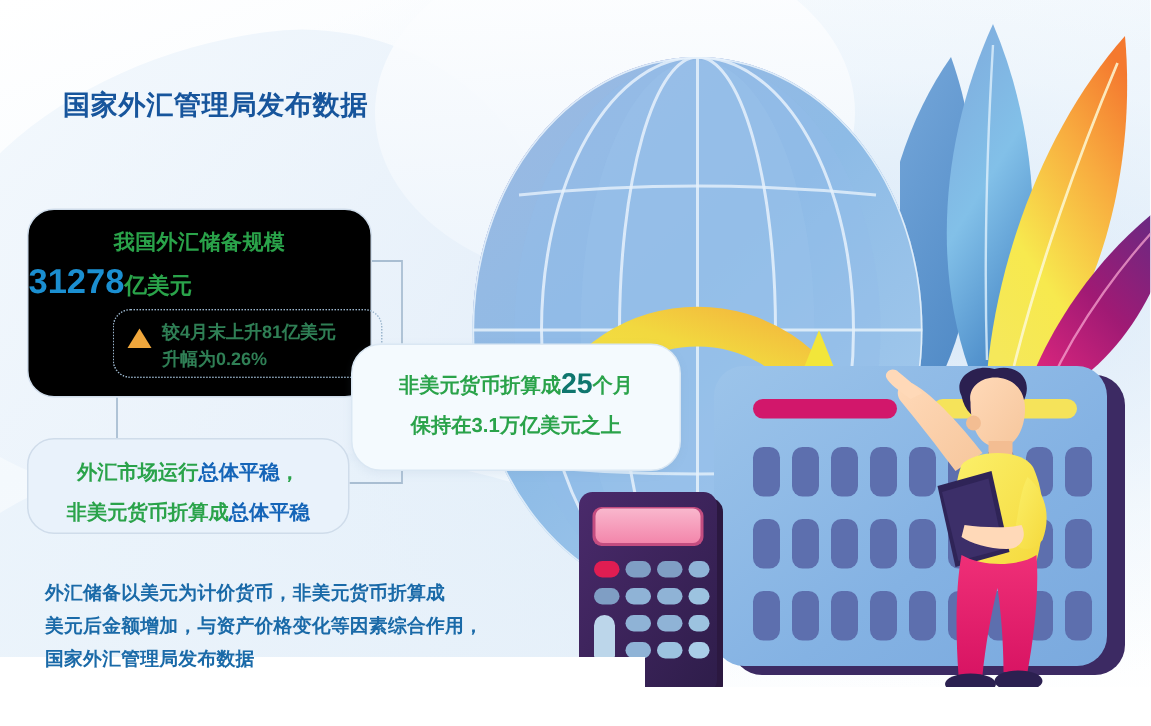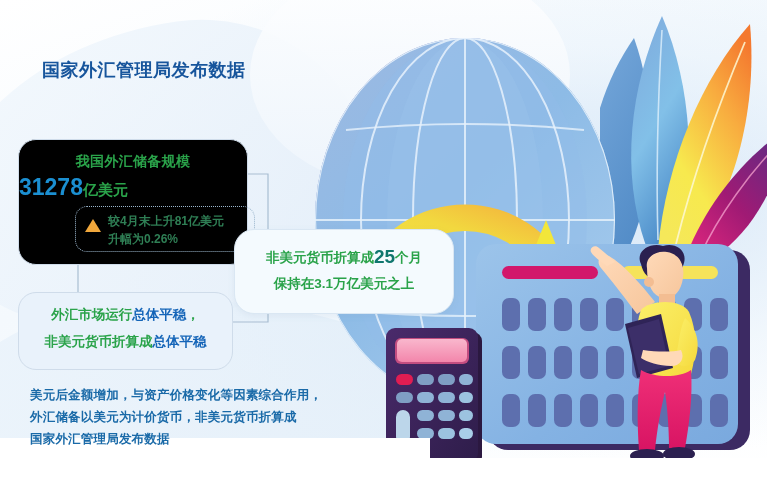--- a/index.html
+++ b/index.html
@@ -43,21 +43,21 @@
 
   
   .conn{position:absolute;left:0;top:0;width:767px;height:484px;pointer-events:none;}
 
   
   .headline{position:absolute;left:42px;top:58px;font-size:18px;font-weight:bold;color:#17559c;letter-spacing:.5px;white-space:nowrap;}
   .subhead{position:absolute;left:68px;top:103px;font-size:15px;font-weight:bold;color:#2aa34a;letter-spacing:.3px;white-space:nowrap;}
 
   .card{position:absolute;box-sizing:border-box;border-radius:18px;}
   .card1{left:18px;top:139px;width:230px;height:126px;background:#000000;border:1px solid #cfdcea;}
-  .card3{left:18px;top:292px;width:215px;height:78px;background:#e9f2fb;border:1px solid #cfdcea;}
+  .card3{left:18px;top:292px;width:215px;height:64px;background:#e9f2fb;border:1px solid #cfdcea;}
   .card2{left:234px;top:229px;width:220px;height:85px;background:#f4fafe;border:1px solid #dae7f3;border-radius:20px;
          box-shadow:0 2px 6px rgba(120,150,180,.10);}
 
   .c1-label{position:absolute;left:0;right:0;top:13px;text-align:center;font-size:14px;color:#2aa34a;font-weight:bold;letter-spacing:.3px;}
   .c1-value{position:absolute;left:0;right:0;top:34px;text-align:left;white-space:nowrap;}
   .c1-num{font-size:23px;font-weight:bold;color:#1b8fd1;letter-spacing:0;}
   .c1-unit{font-size:15px;font-weight:bold;color:#2aa34a;}
 
   .deltabox{position:absolute;left:26px;top:66px;width:180px;height:46px;box-sizing:border-box;
     border:1.5px dotted #9bb6cd;border-radius:12px;margin-left:30px;}
@@ -334,18 +334,18 @@
     <div class="c2-l1"><span>非美元货币折算成</span><span class="c2-big">25</span><span>个月</span></div>
     <div class="c2-l2">保持在3.1万亿美元之上</div>
   </div>
 
   <div class="card card3">
     <div class="c3-l1"><span>外汇市场运行</span><span class="hl">总体平稳</span><span>，</span></div>
     <div class="c3-l2"><span>非美元货币折算成</span><span class="hl">总体平稳</span></div>
   </div>
 
   <div class="note">
+    <div>外汇储备以美元为计价货币，非美元货币折算成</div>
     <div>美元后金额增加，与资产价格变化等因素综合作用，</div>
-    <div>外汇储备以美元为计价货币，非美元货币折算成</div>
     <div>国家外汇管理局发布数据</div>
   </div>
 
 </div>
 
 </body></html>

